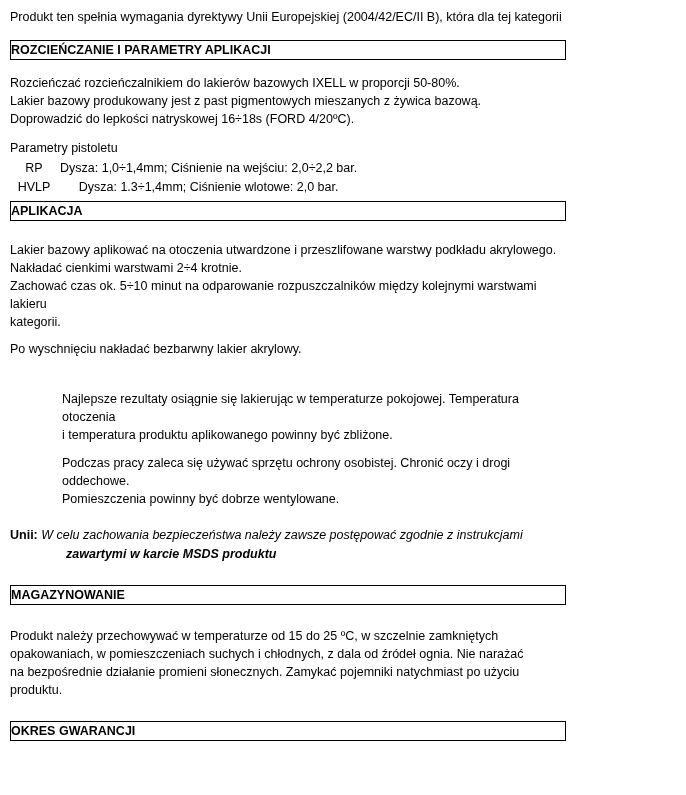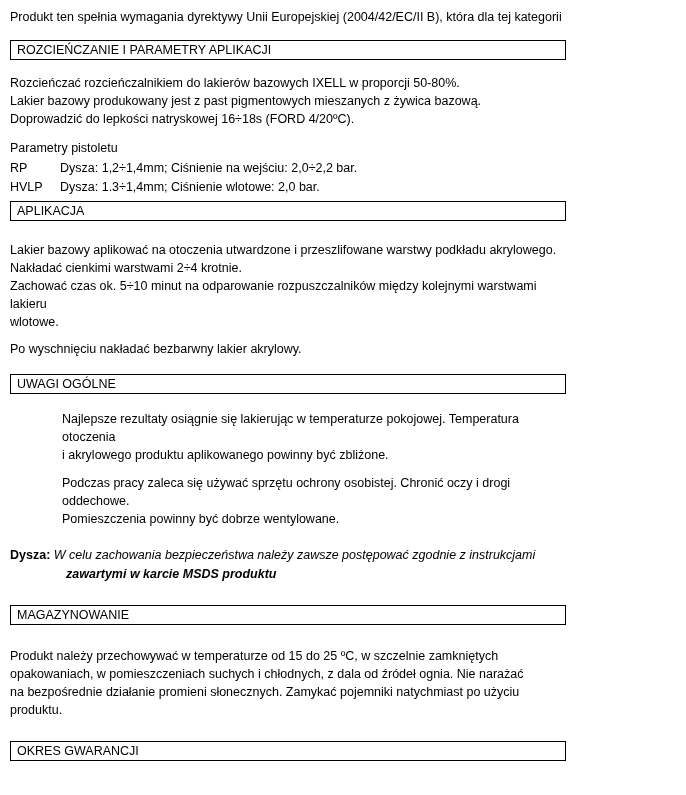--- a/index.html
+++ b/index.html
@@ -25,40 +25,40 @@
   p {
     margin: 0;
   }
   .intro {
     margin-bottom: 14px;
   }
   .section-head {
     border: 1px solid #000;
     height: 20px;
     line-height: 19px;
-    padding-left: 6px;
-    font-weight: normal;
+    font-weight: bold;
     font-size: 12.5px;
     box-sizing: border-box;
     margin-bottom: 0;
   }
   .block {
     margin-top: 14px;
   }
   .spacer-sm { height: 10px; }
   .spacer-md { height: 16px; }
   .spacer-lg { height: 22px; }
   .gun-table {
     border-collapse: collapse;
     margin-top: 2px;
   }
   .gun-table td {
     padding: 0 0 1px 0;
     font-size: 12.5px;
     vertical-align: top;
+    text-align: center;
   }
   .gun-table td.label {
     width: 48px;
     padding-right: 2px;
   }
   .indent {
     margin-left: 52px;
   }
   .note-line {
     margin-top: 18px;
@@ -89,54 +89,53 @@
   <div class="block">
     <p>Rozcieńczać rozcieńczalnikiem do lakierów bazowych IXELL w proporcji 50-80%.</p>
     <p>Lakier bazowy produkowany jest z past pigmentowych mieszanych z żywica bazową.</p>
     <p>Doprowadzić do lepkości natryskowej 16÷18s (FORD 4/20ºC).</p>
     <div class="spacer-sm"></div>
     <p>Parametry pistoletu</p>
     <table class="gun-table">
       <tbody>
           <tr>
         <td class="label">RP</td>
-        <td>Dysza: 1,2÷1,4mm; Ciśnienie na wejściu: 2,0÷2,2 bar.</td>
+        <td>Dysza: 1,0÷1,4mm; Ciśnienie na wejściu: 2,0÷2,2 bar.</td>
       </tr>
       <tr>
         <td class="label">HVLP</td>
         <td>Dysza: 1.3÷1,4mm; Ciśnienie wlotowe: 2,0 bar.</td>
       </tr>
     </tbody>
       </table>
   </div>
 
   <div class="section-head" style="margin-top:4px;">APLIKACJA</div>
 
   <div class="block" style="margin-top:20px;">
     <p>Lakier bazowy aplikować na otoczenia utwardzone i przeszlifowane warstwy podkładu akrylowego.</p>
     <p>Nakładać cienkimi warstwami 2÷4 krotnie.</p>
     <p>Zachować czas ok. 5÷10 minut  na odparowanie rozpuszczalników między kolejnymi warstwami lakieru</p>
-    <p>wlotowe.</p>
+    <p>kategorii.</p>
     <p style="margin-top:8px;">Po wyschnięciu nakładać bezbarwny lakier akrylowy.</p>
   </div>
 
   <div class="spacer-md"></div>
 
-  <div class="section-head">UWAGI OGÓLNE</div>
 
   <div class="block indent" style="margin-top:16px;">
     <p>Najlepsze rezultaty osiągnie się lakierując w temperaturze pokojowej. Temperatura otoczenia</p>
-    <p>i akrylowego produktu aplikowanego powinny być zbliżone.</p>
+    <p>i temperatura produktu aplikowanego powinny być zbliżone.</p>
     <div class="spacer-sm"></div>
     <p>Podczas pracy zaleca się używać sprzętu ochrony osobistej. Chronić oczy i drogi oddechowe.</p>
     <p>Pomieszczenia powinny być dobrze wentylowane.</p>
   </div>
 
   <div class="note-line">
-    <span class="note-label">Dysza:</span><span class="note-italic"> W celu zachowania bezpieczeństwa należy zawsze postępować zgodnie z instrukcjami</span>
+    <span class="note-label">Unii:</span><span class="note-italic"> W celu zachowania bezpieczeństwa należy zawsze postępować zgodnie z instrukcjami</span>
     <p class="note-cont">zawartymi w karcie MSDS produktu</p>
   </div>
 
   <div class="spacer-lg"></div>
 
   <div class="section-head">MAGAZYNOWANIE</div>
 
   <div class="block" style="margin-top:22px;">
     <p>Produkt należy przechowywać w temperaturze od 15 do 25 ºC, w szczelnie zamkniętych</p>
     <p>opakowaniach, w pomieszczeniach suchych i chłodnych, z dala od źródeł ognia. Nie narażać</p>

